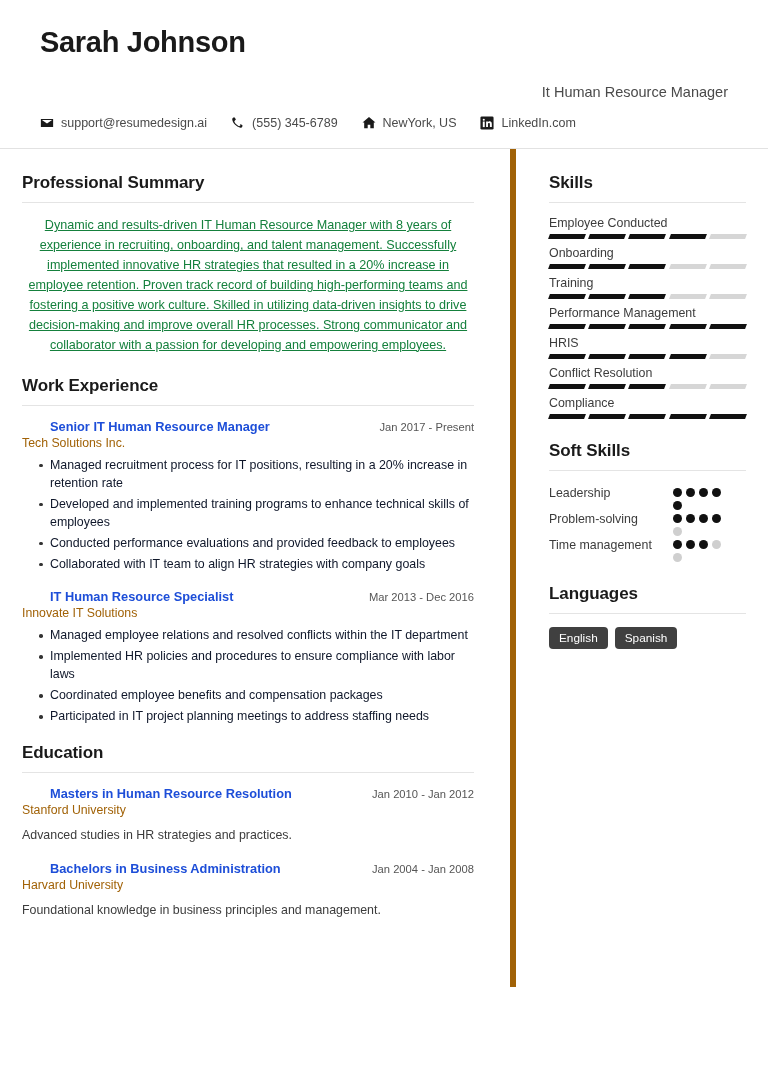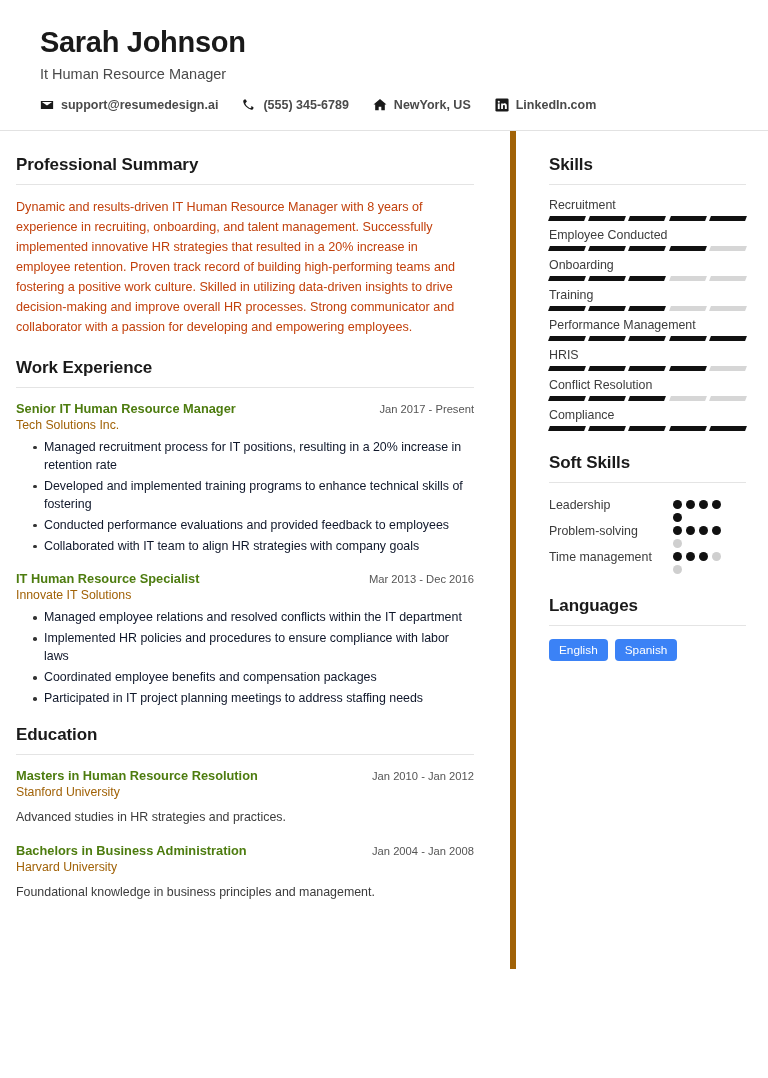--- a/index.html
+++ b/index.html
@@ -34,38 +34,38 @@
     font-size: 29px;
     font-weight: bold;
     color: #1a1a1a;
     letter-spacing: -0.3px;
     line-height: 1.15;
   }
 
   .job-title {
     font-size: 14.5px;
     color: #4a4a4a;
-    margin-top: 7px;
+    margin-top: 25px;
     font-weight: normal;
+    text-align: right;
   }
 
   .contact-row {
     display: flex;
     align-items: center;
     margin-top: 16px;
     flex-wrap: wrap;
   }
 
   .contact-item {
     display: flex;
     align-items: center;
     margin-right: 24px;
     font-size: 12.5px;
     color: #4a4a4a;
-    font-weight: bold;
   }
 
   .contact-item .ic {
     display: inline-flex;
     align-items: center;
     justify-content: center;
     width: 14px;
     height: 14px;
     margin-right: 7px;
     color: #1a1a1a;
@@ -74,21 +74,21 @@
 
   
   .body-wrap {
     display: flex;
     align-items: stretch;
     height: 838px;
   }
 
   .col-main {
     width: 510px;
-    padding: 24px 36px 0 16px;
+    padding: 24px 36px 0 22px;
   }
 
   .col-side {
     width: 258px;
     padding: 24px 22px 0 33px;
     border-left: 6px solid #a16207;
     height: 838px;
   }
 
   
@@ -104,37 +104,39 @@
   .sec-rule {
     height: 1px;
     background: #e4e4e4;
     margin-top: 9px;
     margin-bottom: 13px;
   }
 
   .summary-text {
     font-size: 12.6px;
     line-height: 1.58;
-    color: #c2410c;
-    text-align: left;
+    color: #15803d;
+    text-align: center;
+    text-decoration: underline;
   }
 
   
   .entry { margin-bottom: 16px; }
 
   .entry-head {
     display: flex;
     justify-content: space-between;
     align-items: baseline;
   }
 
   .entry-title {
     font-size: 12.8px;
     font-weight: bold;
-    color: #4d7c0f;
+    color: #1d4ed8;
+    margin-left: 28px;
   }
 
   .entry-date {
     font-size: 11.2px;
     color: #555555;
     white-space: nowrap;
     padding-left: 10px;
   }
 
   .entry-org {
@@ -240,21 +242,21 @@
 
   
   .lang-list {
     display: flex;
     flex-wrap: wrap;
     gap: 7px;
     margin-top: 2px;
   }
 
   .lang-pill {
-    background: #3b82f6;
+    background: #404040;
     color: #ffffff;
     font-size: 11.8px;
     padding: 4px 10px;
     border-radius: 4px;
     white-space: nowrap;
   }
 
   .side-sec-gap { margin-top: 22px; }
 </style>
 </head>
@@ -325,21 +327,21 @@
         <div class="sec-rule"></div>
 
         <div class="entry">
           <div class="entry-head">
             <span class="entry-title">Senior IT Human Resource Manager</span>
             <span class="entry-date">Jan 2017 - Present</span>
           </div>
           <div class="entry-org">Tech Solutions Inc.</div>
           <ul class="bullets">
             <li>Managed recruitment process for IT positions, resulting in a 20% increase in retention rate</li>
-            <li>Developed and implemented training programs to enhance technical skills of fostering</li>
+            <li>Developed and implemented training programs to enhance technical skills of employees</li>
             <li>Conducted performance evaluations and provided feedback to employees</li>
             <li>Collaborated with IT team to align HR strategies with company goals</li>
           </ul>
         </div>
 
         <div class="entry">
           <div class="entry-head">
             <span class="entry-title">IT Human Resource Specialist</span>
             <span class="entry-date">Mar 2013 - Dec 2016</span>
           </div>
@@ -378,30 +380,20 @@
 
     </div>
 
     <div class="col-side">
 
       <div class="section">
         <div class="sec-title">Skills</div>
         <div class="sec-rule"></div>
         <div id="skills-list">
             <div class="skill-row">
-              <div class="skill-name">Recruitment</div>
-              <div class="skill-bar">
-                <span class="seg on"></span>
-                <span class="seg on"></span>
-                <span class="seg on"></span>
-                <span class="seg on"></span>
-                <span class="seg on"></span>
-              </div>
-            </div>
-            <div class="skill-row">
               <div class="skill-name">Employee Conducted</div>
               <div class="skill-bar">
                 <span class="seg on"></span>
                 <span class="seg on"></span>
                 <span class="seg on"></span>
                 <span class="seg on"></span>
                 <span class="seg"></span>
               </div>
             </div>
             <div class="skill-row">

